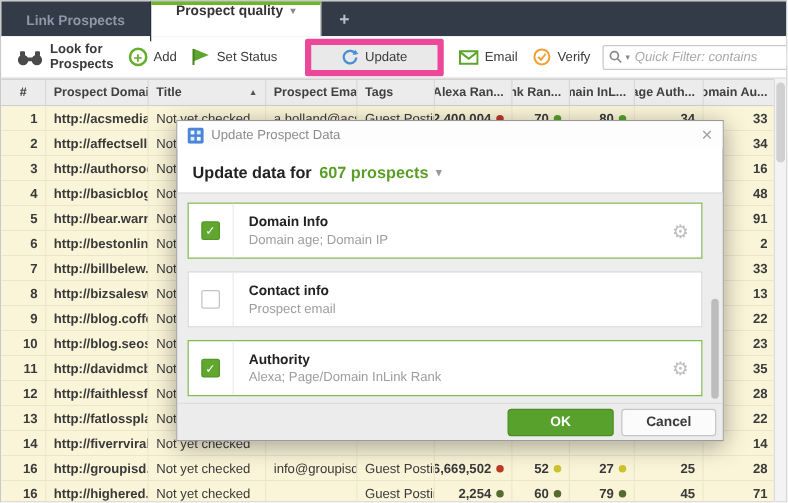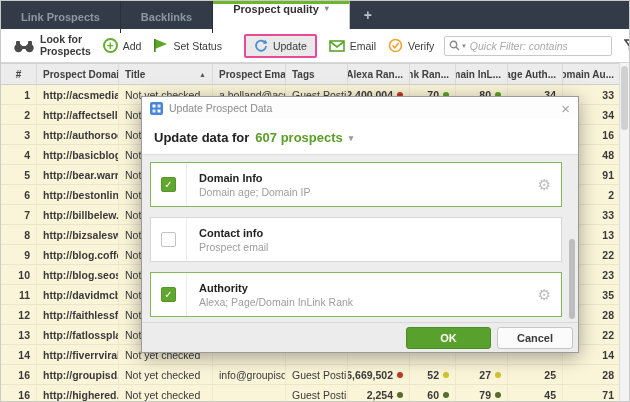--- a/index.html
+++ b/index.html
@@ -16,21 +16,21 @@
   .tab.active .caret { color:#8a8a8a; }
   .newtab { display:flex; align-items:center; padding:0 14px; color:#b9c1cb; font-size:14px; font-weight:bold; }
 
   
   .toolbar { height:34px; background:#fff; border-bottom:1px solid #d6d6d6; display:flex; align-items:center; font-size:10.5px; color:#3a3a3a; }
   .titem { display:flex; align-items:center; gap:5px; margin-left:12px; white-space:nowrap; cursor:default; }
   .titem .lbl2 { line-height:1.05; font-weight:bold; }
   .plus-circle { width:15px; height:15px; border:2px solid #65ad2d; border-radius:50%; color:#65ad2d;
                  display:flex; align-items:center; justify-content:center; font-size:12px; font-weight:bold; line-height:1; }
   .tsep { width:1px; height:20px; background:#ddd; margin-left:12px; }
-  .update-btn { background:#e9e9e9; border:2px solid #ec4899; border-radius:2px; padding:3px 8px; margin-left:10px; }
+  .update-btn { background:#e9e9e9; border:5px solid #ec4899; border-radius:2px; padding:3px 24px; margin-left:10px; }
   .searchbox { display:flex; align-items:center; border:1px solid #c9c9c9; border-radius:2px; height:20px; width:188px; margin-left:10px; padding:0 4px; }
   .searchbox input { border:none; outline:none; flex:1; font-size:10.5px; font-family:"Liberation Sans",sans-serif; color:#444; min-width:0;font-style:italic; }
   .searchbox input::placeholder { color:#a9a9a9; }
   .mini-caret { font-size:7px; color:#888; margin:0 4px 0 2px; }
   .right-icons { display:flex; align-items:center; gap:14px; margin-left:12px; }
 
   
   .table { position:absolute; top:62px; left:0; width:620px; }
   .thead, .trow { display:grid; grid-template-columns:36px 82px 94px 73px 62px 62px 46px 52px 55px 58px; }
   .thead { height:22px; background:#ececec; border-top:1px solid #d2d2d2; border-bottom:1px solid #cfcfcf; }
@@ -83,23 +83,20 @@
 </style>
 </head>
 <body>
 
 <div class="app">
 
   <div class="tabbar">
     <div class="tab">
       <span>Link Prospects</span>
     </div>
-    <div class="tab">
-      <span>Backlinks</span>
-    </div>
     <div class="tab active">
       <span>Prospect quality</span>
       <span class="caret">▾</span>
     </div>
     <div class="newtab">
       <span>+</span>
     </div>
   </div>
 
   <div class="toolbar">

